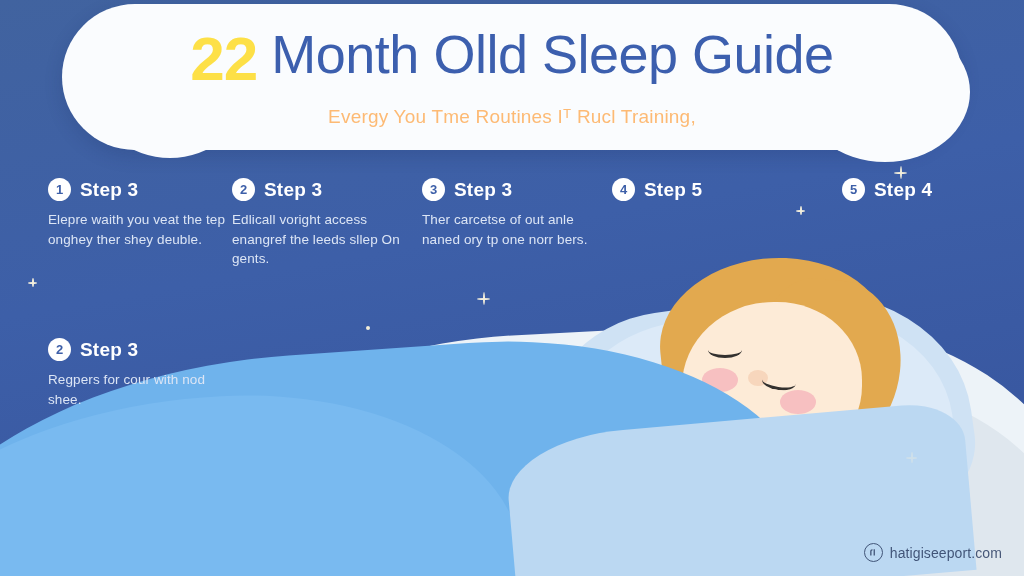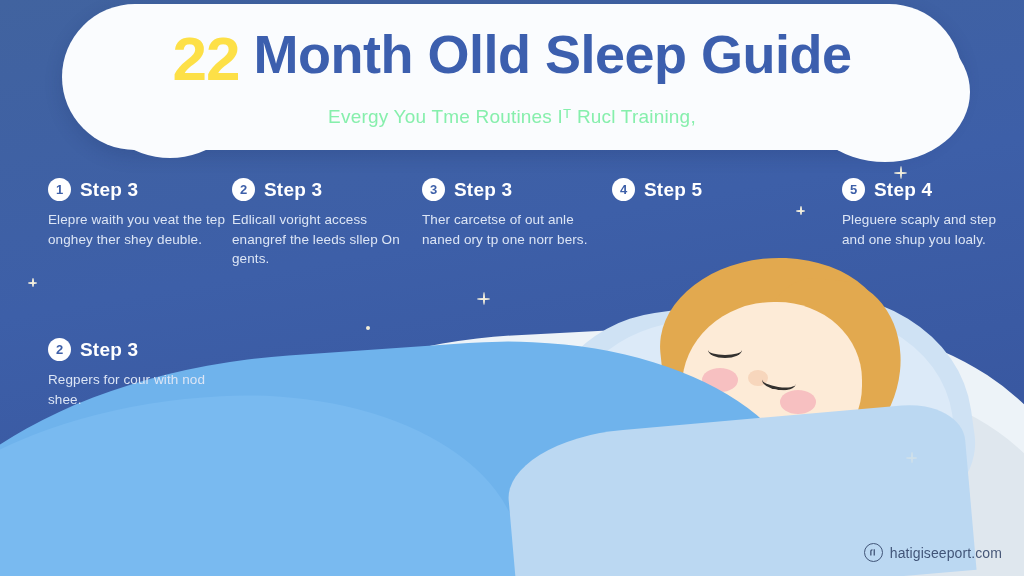--- a/index.html
+++ b/index.html
@@ -143,26 +143,26 @@
 
   #title-row {
     position:absolute; left:62px; top:4px; width:900px; height:100px;
     display:flex; align-items:center; justify-content:center; gap:14px;
   }
   #age-number {
     font-size:62px; font-weight:bold; color:#fde047;
     letter-spacing:-1px; line-height:1; padding-top:10px;
   }
   #main-title {
-    font-size:54px; font-weight:bold; color:#3C5FAE;
+    font-size:54px; font-weight:normal; color:#3C5FAE;
     letter-spacing:-.5px; line-height:1; white-space:nowrap;
   }
   #subtitle {
     position:absolute; left:62px; top:106px; width:900px;
-    text-align:center; font-size:19px; color:#86efac;
+    text-align:center; font-size:19px; color:#fdba74;
     letter-spacing:.2px; white-space:nowrap;
   }
 
   
   .step-card { position:absolute; width:185px; }
   .step-head { display:flex; align-items:center; gap:9px; margin-bottom:9px; }
   .step-badge {
     width:23px; height:23px; flex:0 0 23px;
     background:#FFFFFF; color:#3D5FA8;
     border-radius:50%;
@@ -297,21 +297,20 @@
       <span class="step-badge">4</span>
       <span class="step-title">Step 5</span>
     </div>
   </div>
 
   <div class="step-card" id="step-5">
     <div class="step-head">
       <span class="step-badge">5</span>
       <span class="step-title">Step 4</span>
     </div>
-    <div class="step-body">Pleguere scaply and step and one shup you loaly.</div>
   </div>
 
   <div class="step-card" id="step-6">
     <div class="step-head">
       <span class="step-badge">2</span>
       <span class="step-title">Step 3</span>
     </div>
     <div class="step-body">Regpers for cour with nod shee.</div>
   </div>
 

